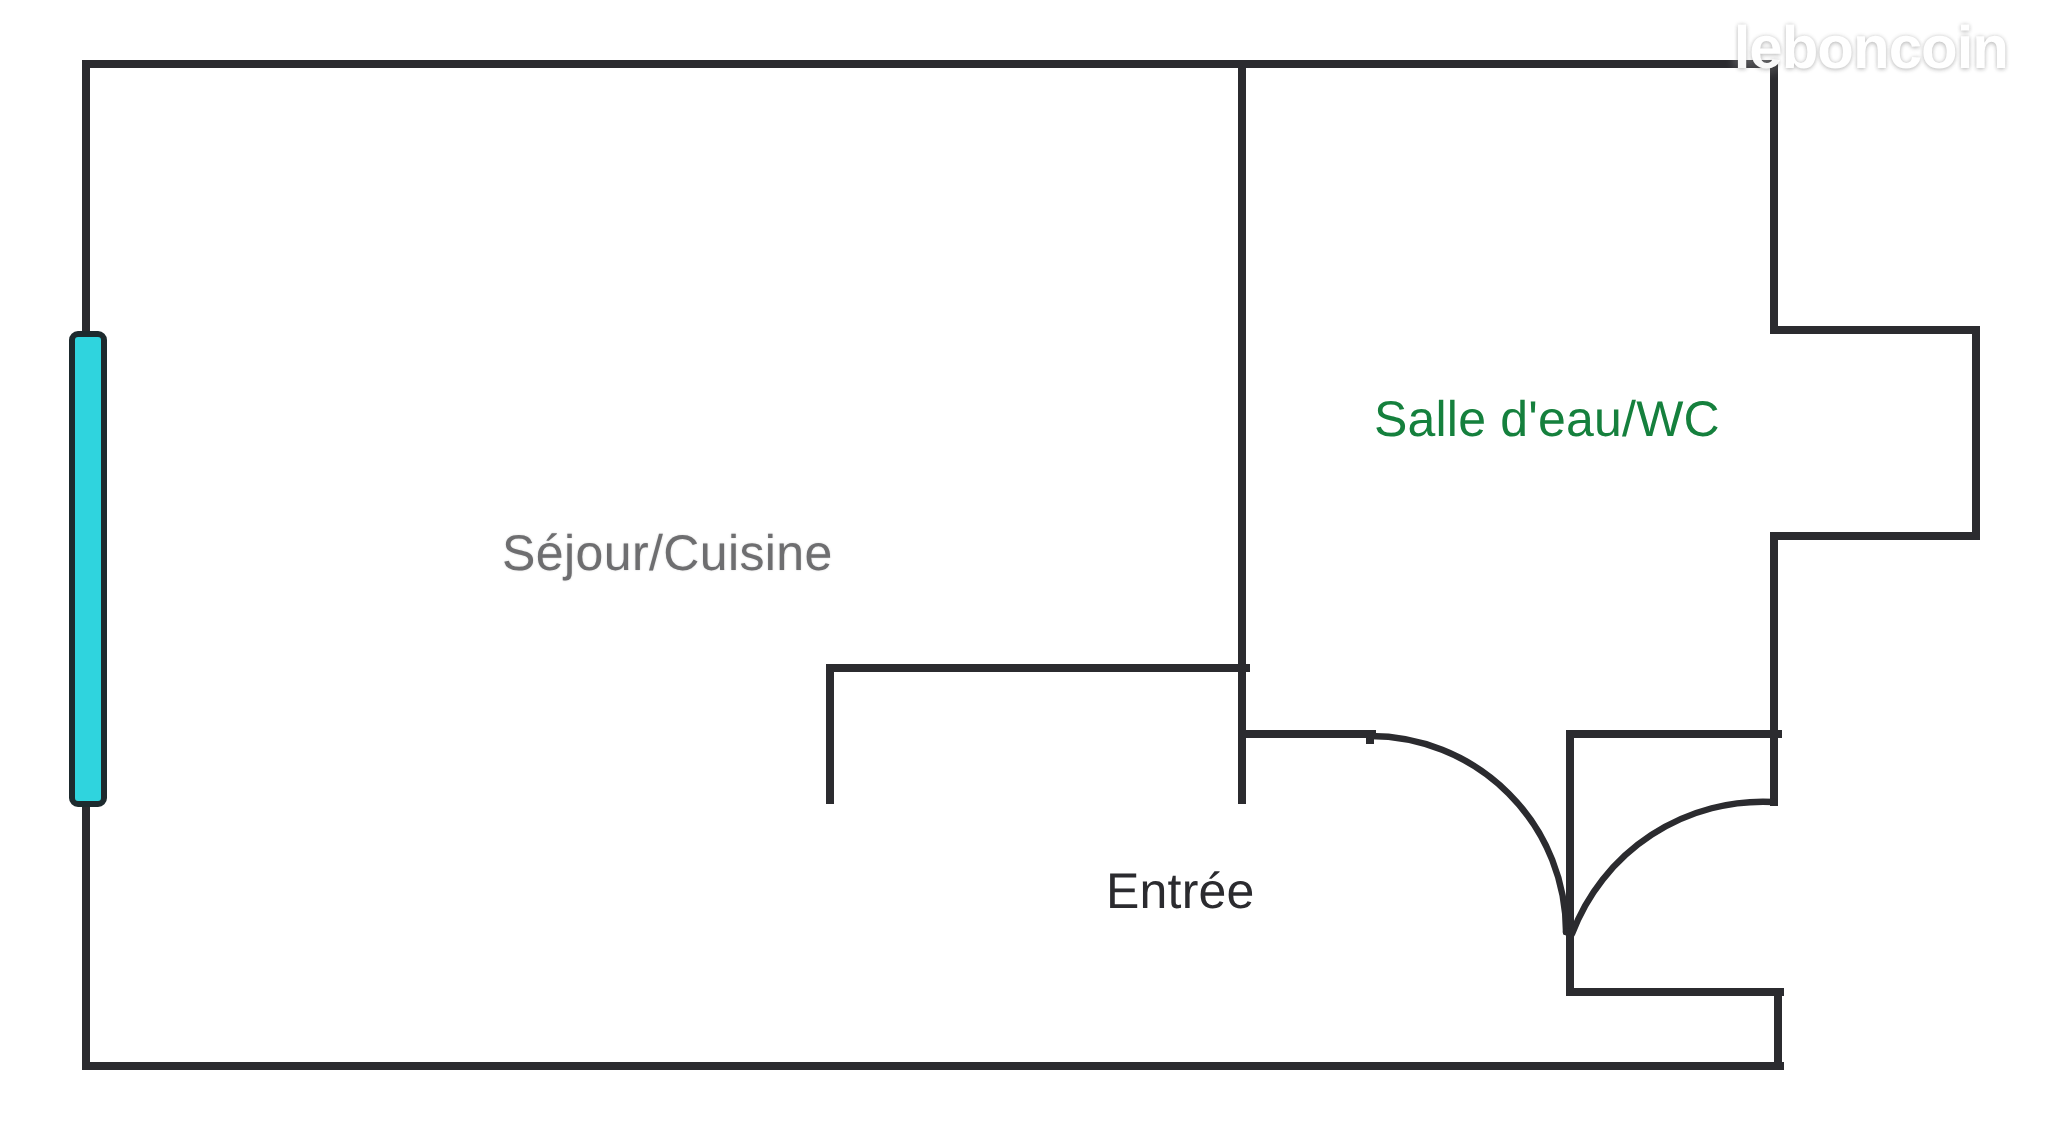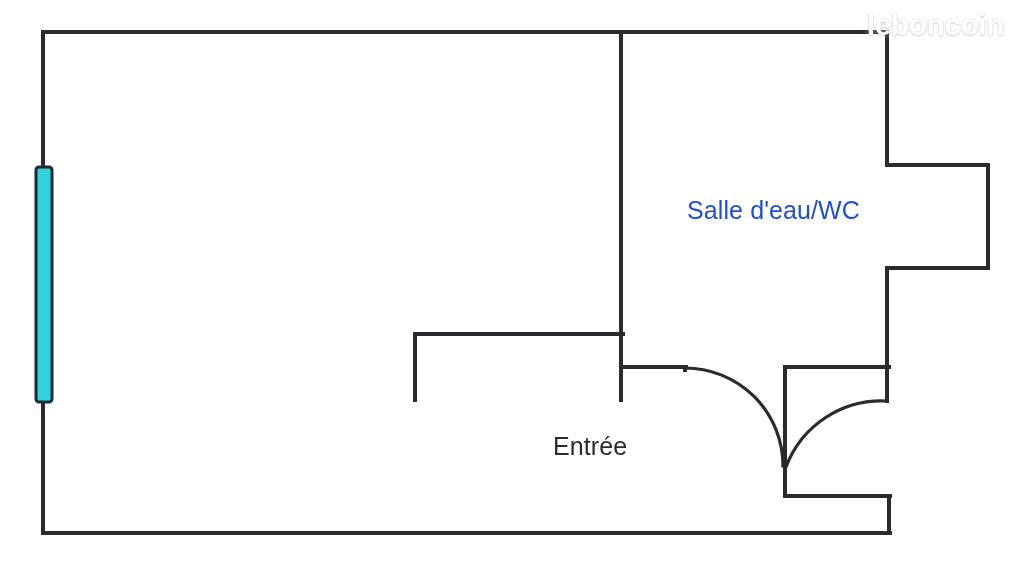--- a/index.html
+++ b/index.html
@@ -39,21 +39,21 @@
     top: 265px;
     font-size: 25px;
     color: #6e6e70;
     letter-spacing: 0.2px;
     text-shadow: 0 0 1px rgba(150,150,150,0.45);
   }
   .label-salle {
     left: 687px;
     top: 198px;
     font-size: 25px;
-    color: #1d4ed8;
+    color: #15803d;
     letter-spacing: 0.1px;
   }
   .label-entree {
     left: 553px;
     top: 434px;
     font-size: 25px;
     color: #2b2b2f;
     letter-spacing: 0.1px;
     text-align: center;
   }
@@ -129,20 +129,21 @@
 
       <path d="M 887 401 A 102 102 0 0 0 786 467"></path>
     </g>
 
     <g>
       <rect x="36" y="167" width="16" height="235" rx="3" ry="3" fill="#2fd4de" stroke="#1d2a2e" stroke-width="3"></rect>
     </g>
 
   </svg>
 
+  <div class="room-label label-sejour">Séjour/Cuisine</div>
 
   <div class="room-label label-salle">Salle d'eau/WC</div>
 
   <div class="room-label label-entree">Entrée</div>
 
   <div class="watermark">leboncoin</div>
 
 </div>
 
 </body></html>

